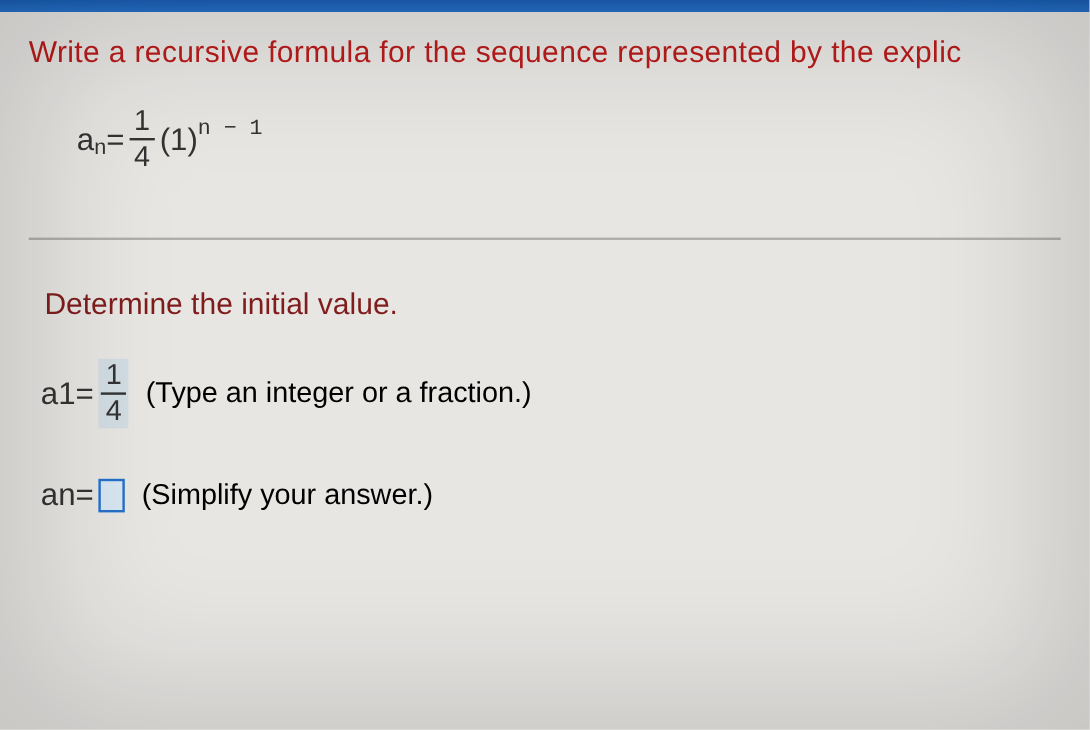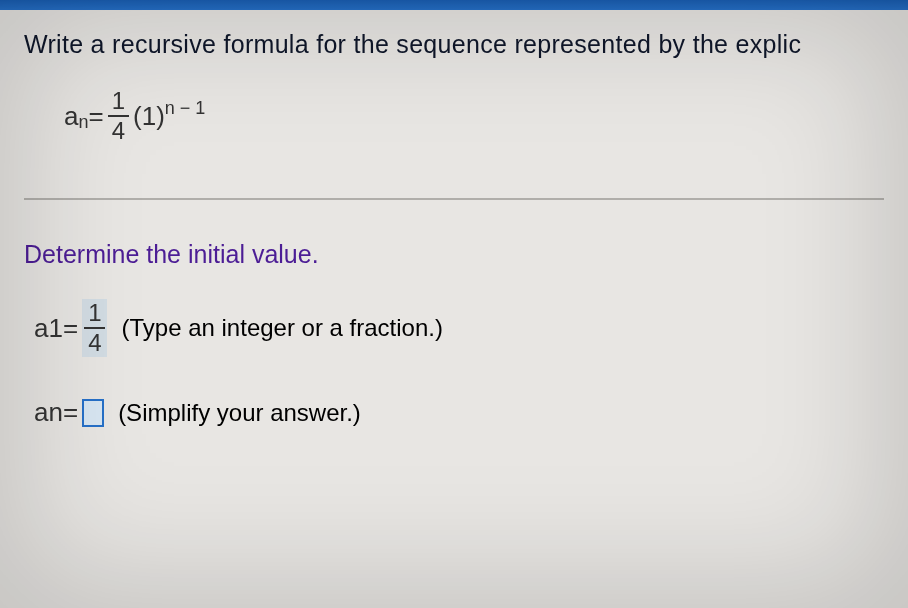--- a/index.html
+++ b/index.html
@@ -21,21 +21,21 @@
       width: 100%;
     }
     .content {
       padding: 20px 24px;
       background: #e8e6e3;
       height: calc(100% - 10px);
       position: relative;
     }
     .question-text {
       font-size: 25px;
-      color: #0f172a;
+      color: #b91c1c;
       margin-bottom: 30px;
       letter-spacing: 0.3px;
     }
     .formula-row {
       display: flex;
       align-items: center;
       margin-left: 40px;
       font-size: 26px;
       color: #333;
       margin-bottom: 55px;
@@ -61,30 +61,32 @@
     }
     .fraction .den {
       padding: 2px 4px 0 4px;
       font-size: 24px;
     }
     .sup {
       font-size: 18px;
       vertical-align: super;
       position: relative;
       top: -8px;
+      font-family: Liberation Mono, monospace;
     }
     .divider {
       border: none;
       border-top: 2px solid #b0aeaa;
       margin: 0 0 40px 0;
     }
     .section-text {
       font-size: 25px;
-      color: #4c1d95;
+      color: #7f1d1d;
       margin-bottom: 30px;
+      margin-left: 13px;
     }
     .answer-row {
       display: flex;
       align-items: center;
       font-size: 26px;
       color: #333;
       margin-left: 10px;
       margin-bottom: 40px;
     }
     .answer-row .fraction {

